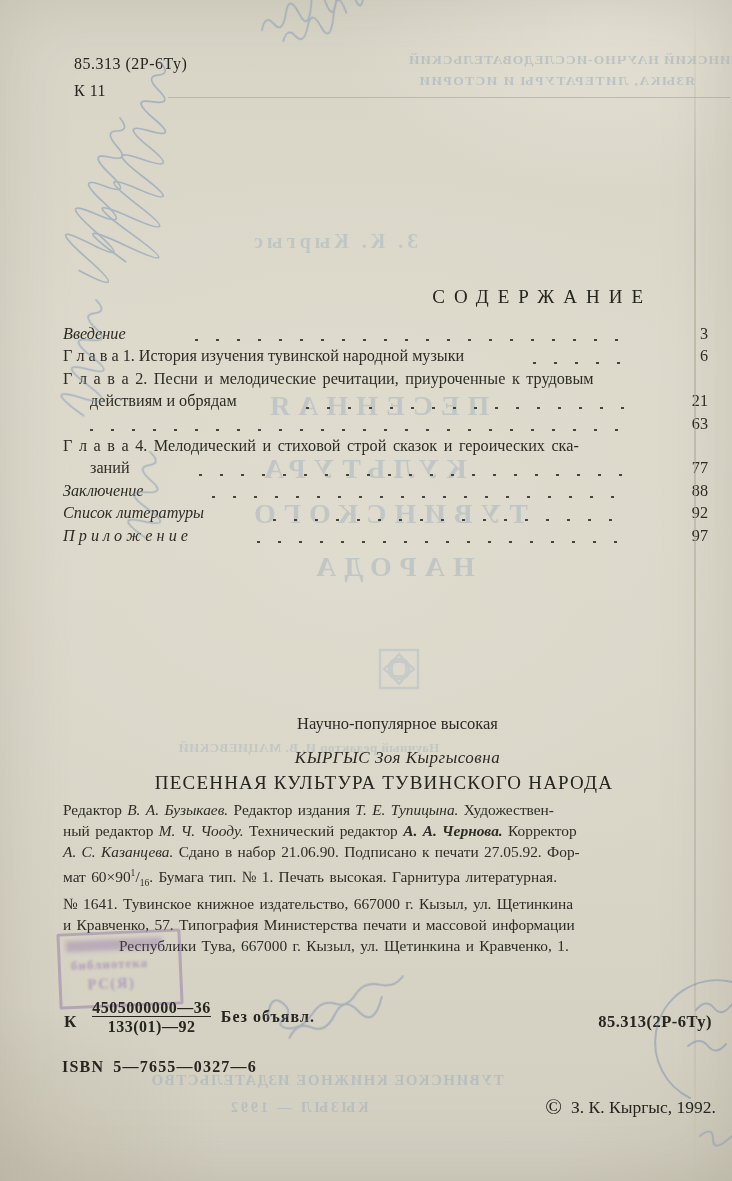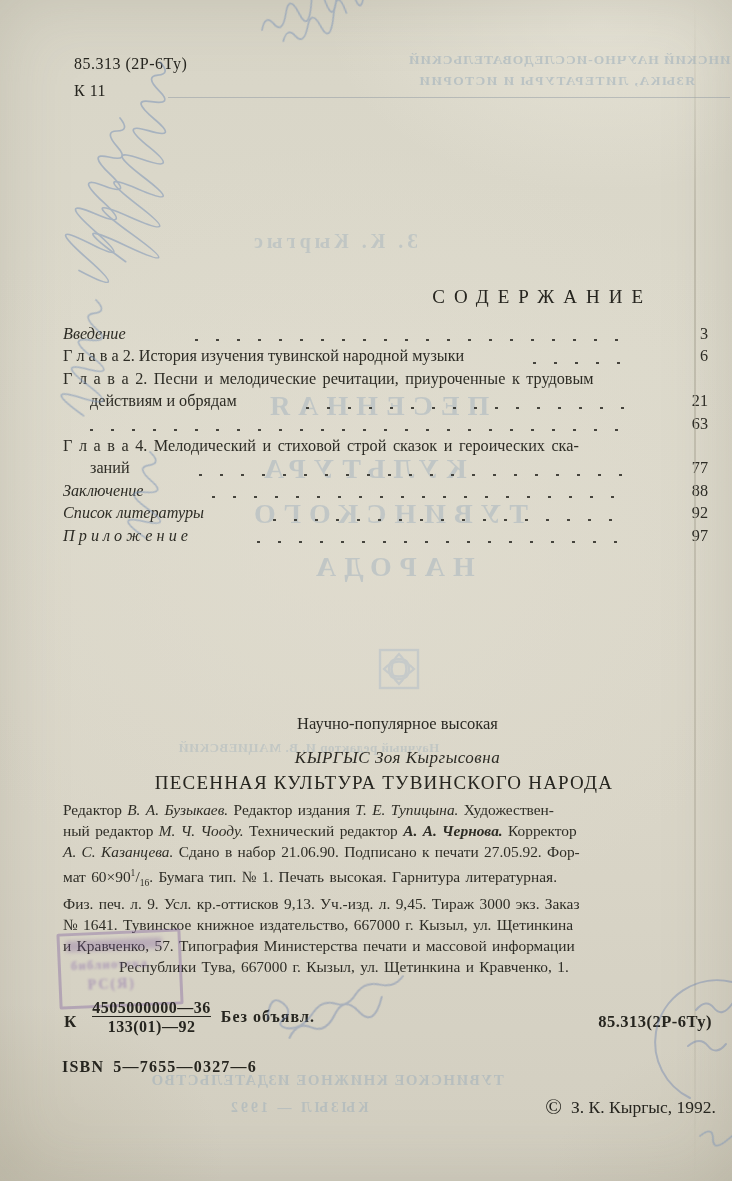--- a/index.html
+++ b/index.html
@@ -97,21 +97,21 @@
   </div>
 
   <div class="abs toc-heading nw">СОДЕРЖАНИЕ</div>
   <div class="abs toc-list">
       <div class="toc-row it">
         <span class="toc-text">Введение</span>
         <span class="leader"></span>
         <span class="toc-page">3</span>
       </div>
       <div class="toc-row">
-        <span class="toc-text">Г л а в а  2. История изучения тувинской народной музыки</span>
+        <span class="toc-text">Г л а в а  1. История изучения тувинской народной музыки</span>
         <span class="leader"></span>
         <span class="toc-page">6</span>
       </div>
       <div class="toc-row just">
         <span class="toc-text">Г л а в а  2. Песни и мелодические речитации, приуроченные к трудовым</span>
         <span class="fill"></span>
         <span class="toc-page"></span>
       </div>
       <div class="toc-row ind">
         <span class="toc-text">действиям и обрядам</span>
@@ -159,21 +159,20 @@
   </svg>
 
   <div class="abs edition nw">Научно-популярное высокая</div>
   <div class="abs author nw">КЫРГЫС Зоя Кыргысовна</div>
   <div class="abs book-title nw">ПЕСЕННАЯ КУЛЬТУРА ТУВИНСКОГО НАРОДА</div>
   <div class="abs imprint">
       <div class="imp-line"><span>Редактор </span><span style="font-style: italic;">В. А. Бузыкаев.</span><span> Редактор издания </span><span style="font-style: italic;">Т. Е. Тупицына.</span><span> Художествен-</span></div>
       <div class="imp-line"><span>ный редактор </span><span style="font-style: italic;">М. Ч. Чооду.</span><span> Технический редактор </span><span style="font-style: italic; font-weight: bold;">А. А. Чернова.</span><span> Корректор</span></div>
       <div class="imp-line"><span style="font-style: italic;">А. С. Казанцева.</span><span> Сдано в набор 21.06.90. Подписано к печати 27.05.92. Фор-</span></div>
       <div class="imp-line"><span>мат 60×90</span><sup>1</sup><span>/</span><sub>16</sub><span>. Бумага тип. № 1. Печать высокая. Гарнитура литературная.</span></div>
-      <div class="imp-line"><span>Физ. печ. л. 9. Усл. кр.-оттисков 9,13. Уч.-изд. л. 9,45. Тираж 3000 экз. Заказ</span></div>
       <div class="imp-line"><span>№ 1641. Тувинское книжное издательство, 667000 г. Кызыл, ул. Щетинкина</span></div>
       <div class="imp-line"><span>и Кравченко, 57. Типография Министерства печати и массовой информации</span></div>
       <div class="imp-line"><span>Республики Тува, 667000 г. Кызыл, ул. Щетинкина и Кравченко, 1.</span></div>
     </div>
 
   <div class="abs stamp">
     <div class="smudge"></div>
     <div class="s1 nw">библиотека</div>
     <div class="s2 nw">РС(Я)</div>
   </div>

